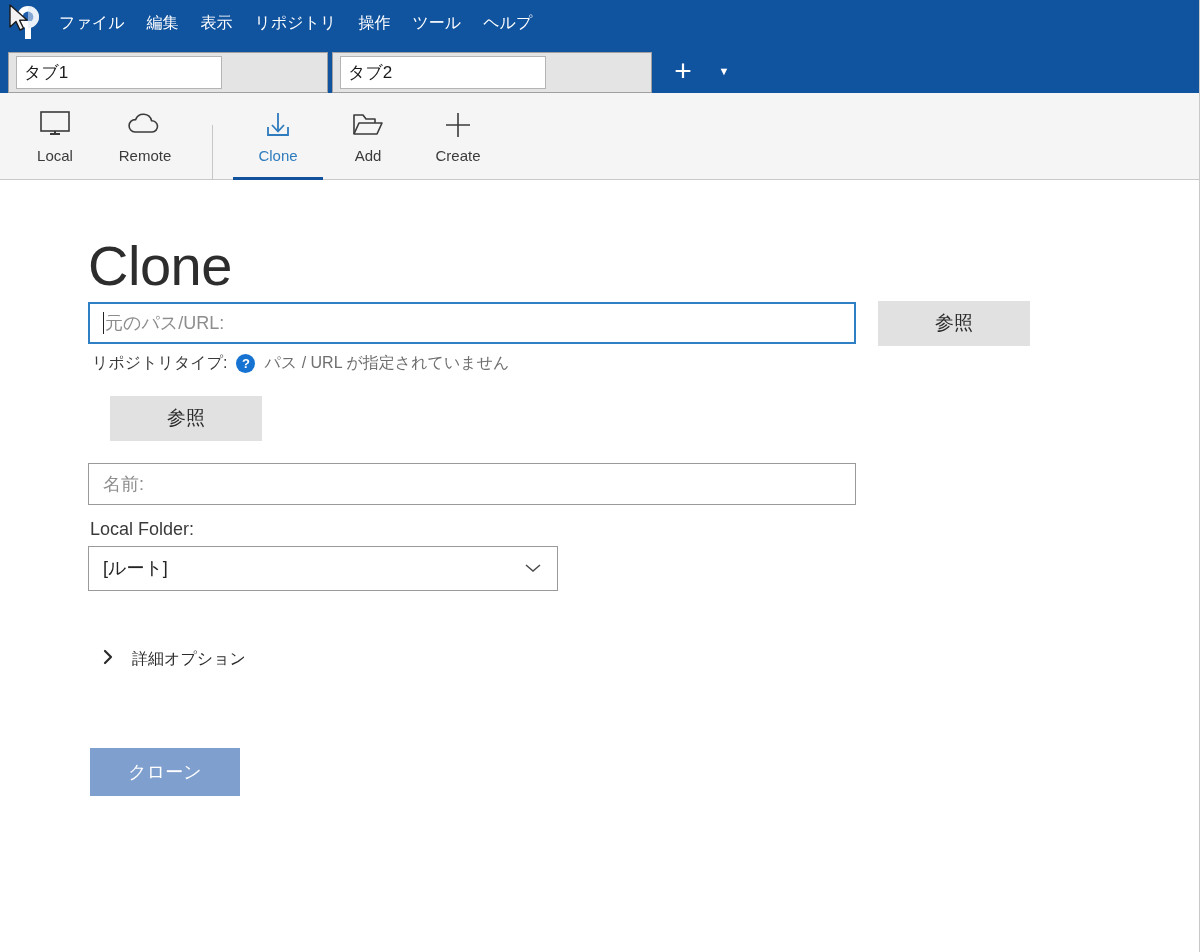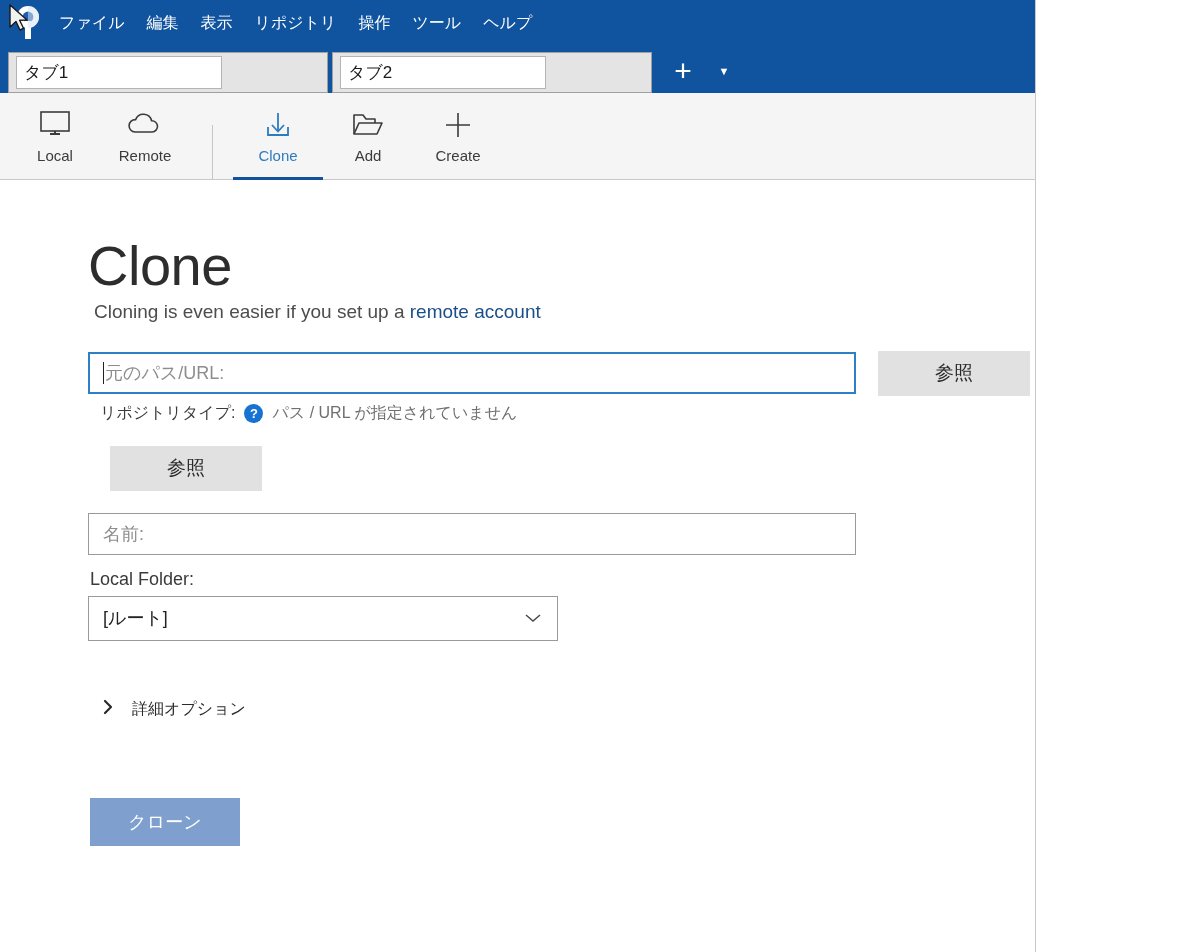--- a/index.html
+++ b/index.html
@@ -5,21 +5,21 @@
 <style>
   * { box-sizing: border-box; }
   html, body {
     margin: 0; padding: 0;
     width: 1200px; height: 952px;
     overflow: hidden;
     background: #ffffff;
     font-family: "Liberation Sans", "DejaVu Sans", sans-serif;
   }
   .app {
-    width: 1036px; height: 952px;
+    width: 1200px; height: 952px;
     position: relative;
     display: flex; flex-direction: column;
     background: #ffffff;
     border-right: 1px solid #c8c8c8;
   }
 
   
   .titlebar {
     height: 46px;
     background: #10539f;
@@ -200,21 +200,21 @@
     margin-left: 22px;
     background: #e1e1e1;
     color: #2a2a2a;
     font-size: 19px;
     display: flex; align-items: center; justify-content: center;
     cursor: default;
   }
 
   .repo-type-row {
     display: flex; align-items: center;
-    margin: 4px 0 22px 12px;
+    margin: 4px 0 22px 4px;
     font-size: 16px;
     color: #3a3a3a;
   }
   .help-badge {
     width: 19px; height: 19px;
     border-radius: 50%;
     background: #1673d2;
     color: #ffffff;
     font-size: 13px; font-weight: bold;
     display: inline-flex; align-items: center; justify-content: center;
@@ -358,23 +358,20 @@
       </div>
       <div class="tb-label">Create</div>
     </div>
 
   </div>
 
   <div class="content">
 
     <h1 class="page-title">Clone</h1>
 
-    <div class="page-subtitle">
-      <span>Cloning is even easier if you set up a </span><span class="link">remote account</span>
-    </div>
 
     <div class="field-row">
       <div class="txt-input focused">
         <span class="caret"></span>
           <span>元のパス/URL:</span>
       </div>
       <div class="browse-btn">参照</div>
     </div>
 
     <div class="repo-type-row">

